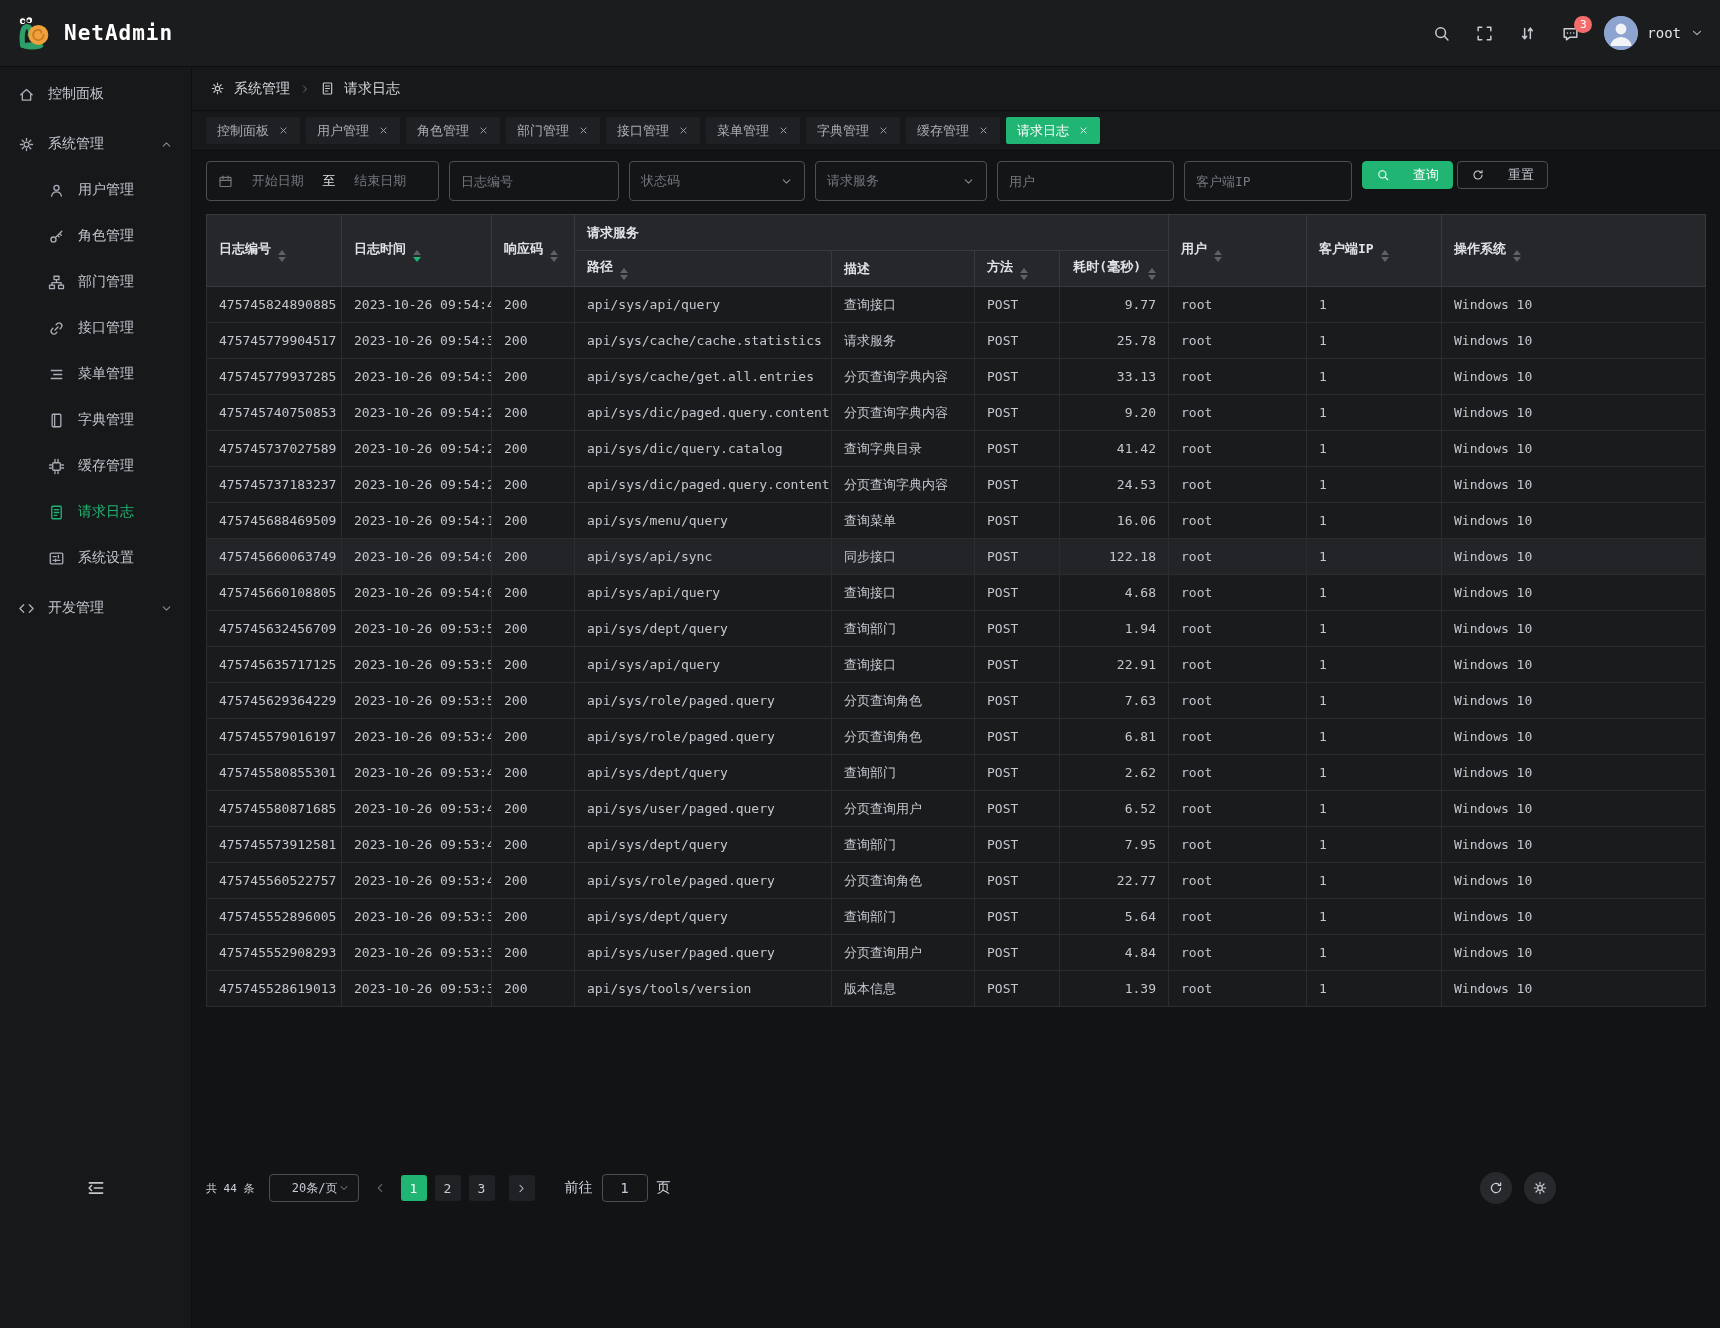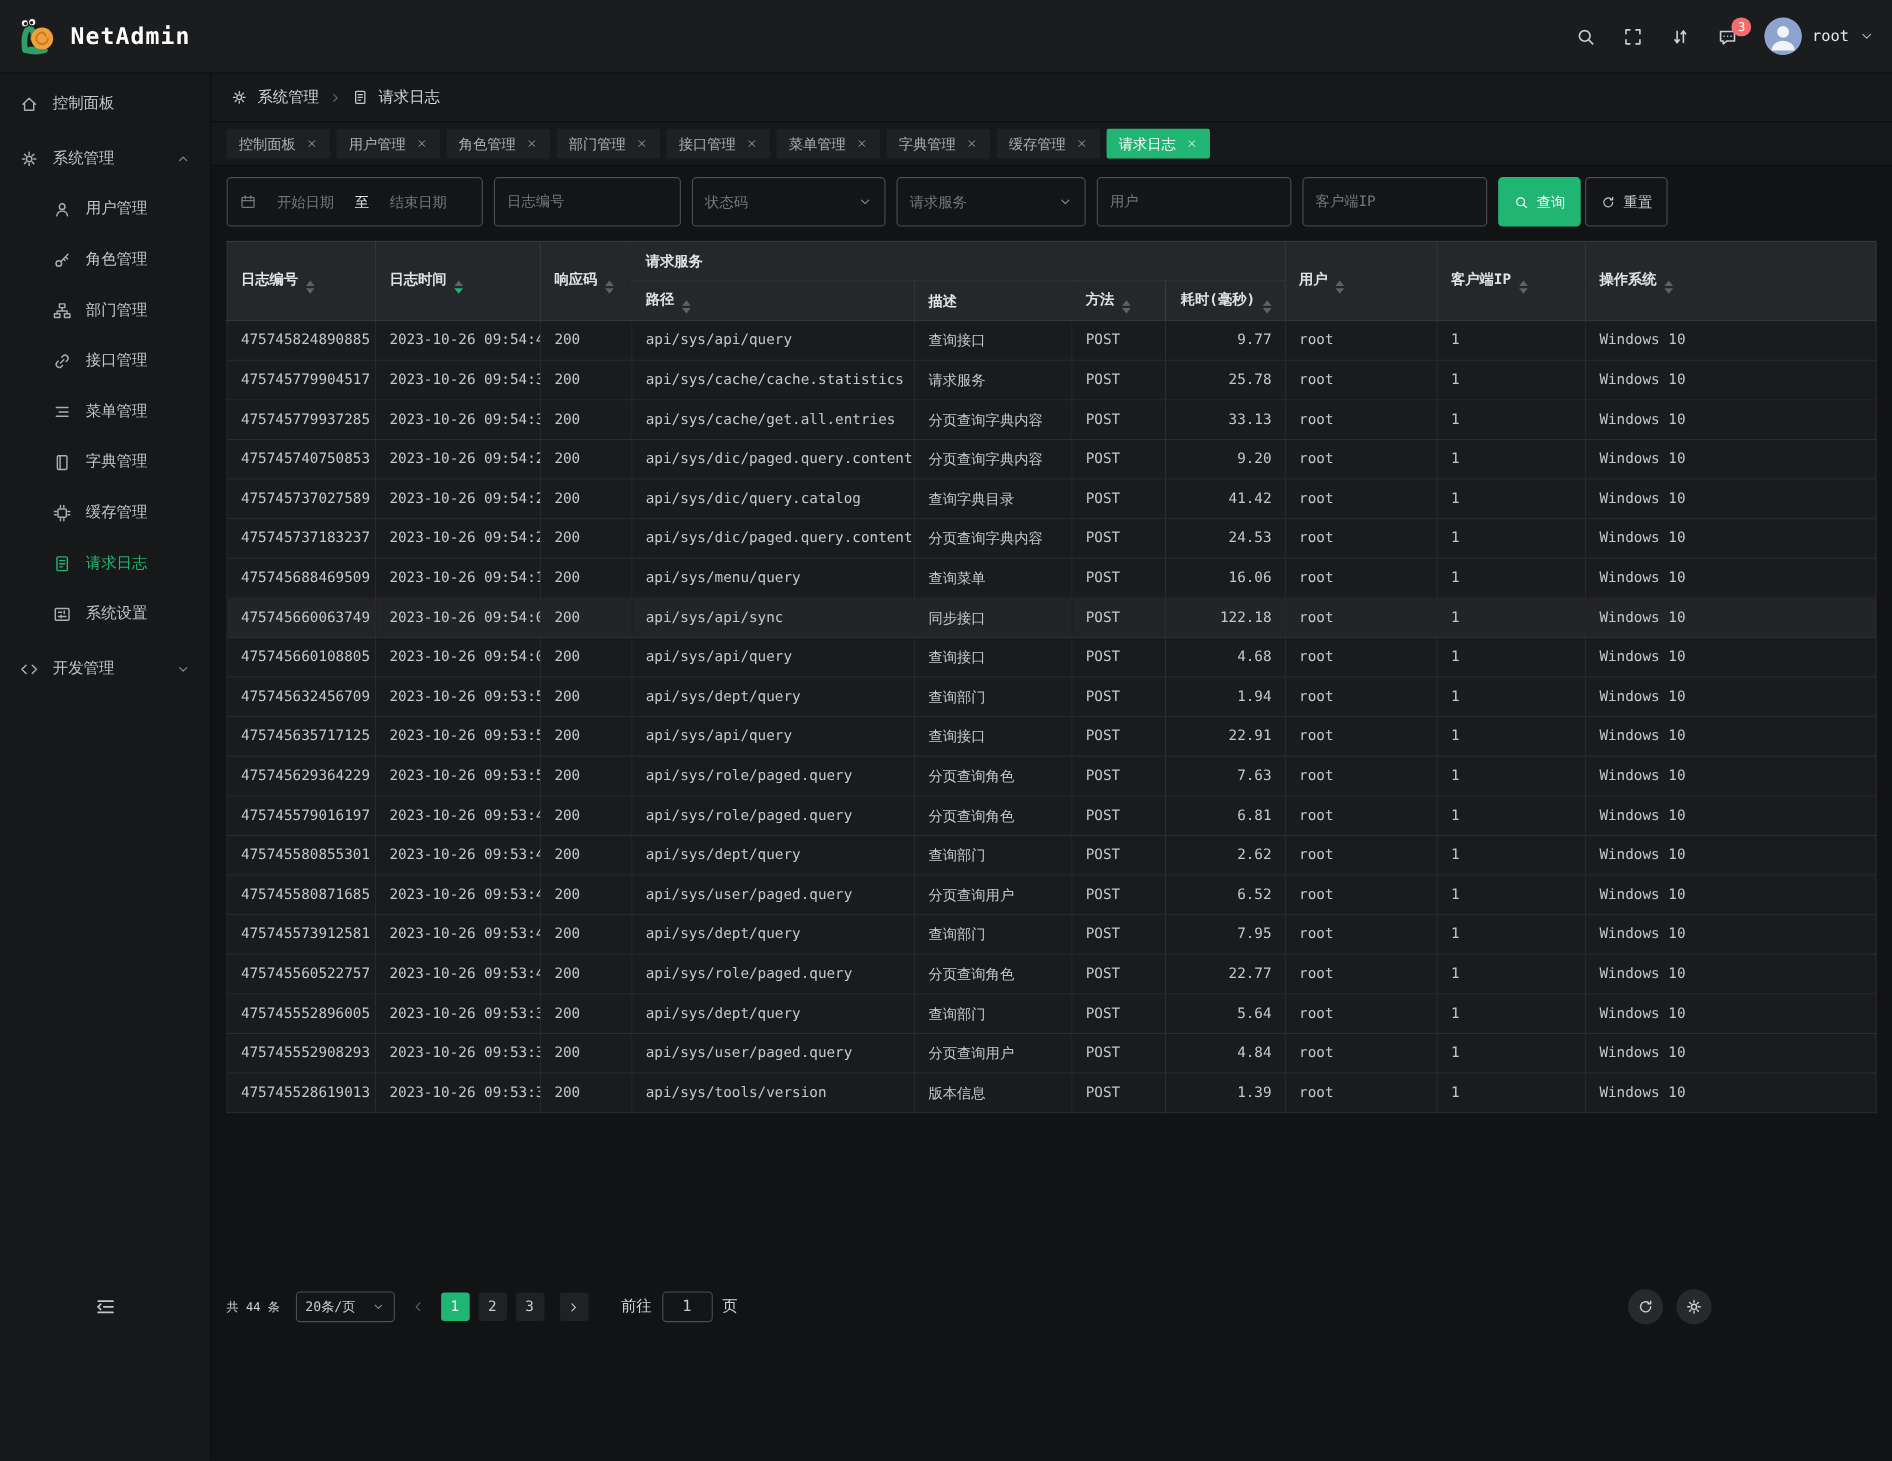--- a/index.html
+++ b/index.html
@@ -70,21 +70,21 @@
   ::placeholder{color:var(--txt-muted);opacity:1}
   .f-date{flex:0 0 233px;justify-content:space-between}
   .f-cal{width:15px;height:15px;flex:0 0 15px}
   .f-sep{color:#dde0e5}
   .f-id{flex:0 0 170px}
   .f-status{flex:0 0 176px;justify-content:space-between}
   .f-service{flex:0 0 172px;justify-content:space-between}
   .f-user{flex:0 0 177px}
   .f-ip{flex:0 0 168px}
   .f-chev{width:13px;height:13px;flex:0 0 13px;color:#8a8e95}
-  .btn{height:45px;border-radius:4px;display:flex;align-items:center;gap:7px;padding:0 13px;cursor:pointer;font-size:13px;white-space:nowrap}
+  .btn{height:28px;border-radius:4px;display:flex;align-items:center;gap:23px;padding:0 13px;cursor:pointer;font-size:13px;white-space:nowrap}
   .btn .b-ic{width:14px;height:14px}
   .btn-green{background:var(--green);color:#fff;border:1px solid var(--green)}
   .btn-plain{border:1px solid var(--border-input);background:#141517;color:var(--txt);margin-left:-6px}
 
   
   .table-wrap{margin-top:13px}
   table{border-collapse:collapse;table-layout:fixed;width:100%}
   thead th{background:var(--bg-thead);color:#dfe2e7;font-weight:bold;text-align:left;padding:0 12px;height:36px;border:1px solid var(--border-thead);font-size:13px;white-space:nowrap;overflow:hidden}
   tbody td{background:var(--bg-cell);color:#c3c7ce;height:36px;padding:0 12px;border:1px solid var(--border-cell);font-size:13px;white-space:nowrap;overflow:hidden}
   tr.hl td{background:#222427}
@@ -93,21 +93,21 @@
   .sort i{width:0;height:0;border-left:4.5px solid transparent;border-right:4.5px solid transparent;display:block}
   .sort .up{border-bottom:5px solid #5e6167}
   .sort .down{border-top:5px solid #5e6167}
   .sort .down.on{border-top-color:var(--green)}
 
   .flex-spacer{flex:1}
 
   
   .footer-bar{flex:0 0 34px;display:flex;align-items:center;gap:14px}
   .pg-total{color:#cfd3da;font-size:11px}
-  .pg-size{width:90px;height:28px;border:1px solid var(--border-input);border-radius:4px;background:#141517;display:flex;align-items:center;justify-content:space-between;padding:0 8px;color:var(--txt);cursor:pointer;font-size:12px}
+  .pg-size{width:90px;height:28px;border:1px solid var(--border-input);border-radius:4px;background:#141517;display:flex;align-items:center;justify-content:flex-end;padding:0 8px;color:var(--txt);cursor:pointer;font-size:12px}
   .pg-chev{width:12px;height:12px;color:#8a8e95}
   .pg-arrow{width:14px;height:14px;color:#5d6066;cursor:pointer}
   .pages{display:flex;gap:8px;align-items:center}
   .page-btn{min-width:26px;height:26px;border-radius:3px;background:#202124;color:#c8ccd4;display:flex;align-items:center;justify-content:center;cursor:pointer;font-size:13px}
   .page-btn.active{background:var(--green);color:#fff}
   .page-btn .ic{width:13px;height:13px}
   .goto{display:flex;align-items:center;gap:9px;color:#cfd3da;font-size:14px;margin-left:16px}
   .goto input{width:46px;height:28px;border:1px solid var(--border-input);border-radius:4px;background:#141517;color:var(--txt);text-align:center;font:inherit;outline:none}
   .footer-right{margin-left:auto;margin-right:150px;display:flex;gap:12px}
   .round-btn{width:32px;height:32px;border-radius:50%;background:#27292c;display:flex;align-items:center;justify-content:center;color:#cdd1d8;cursor:pointer}

